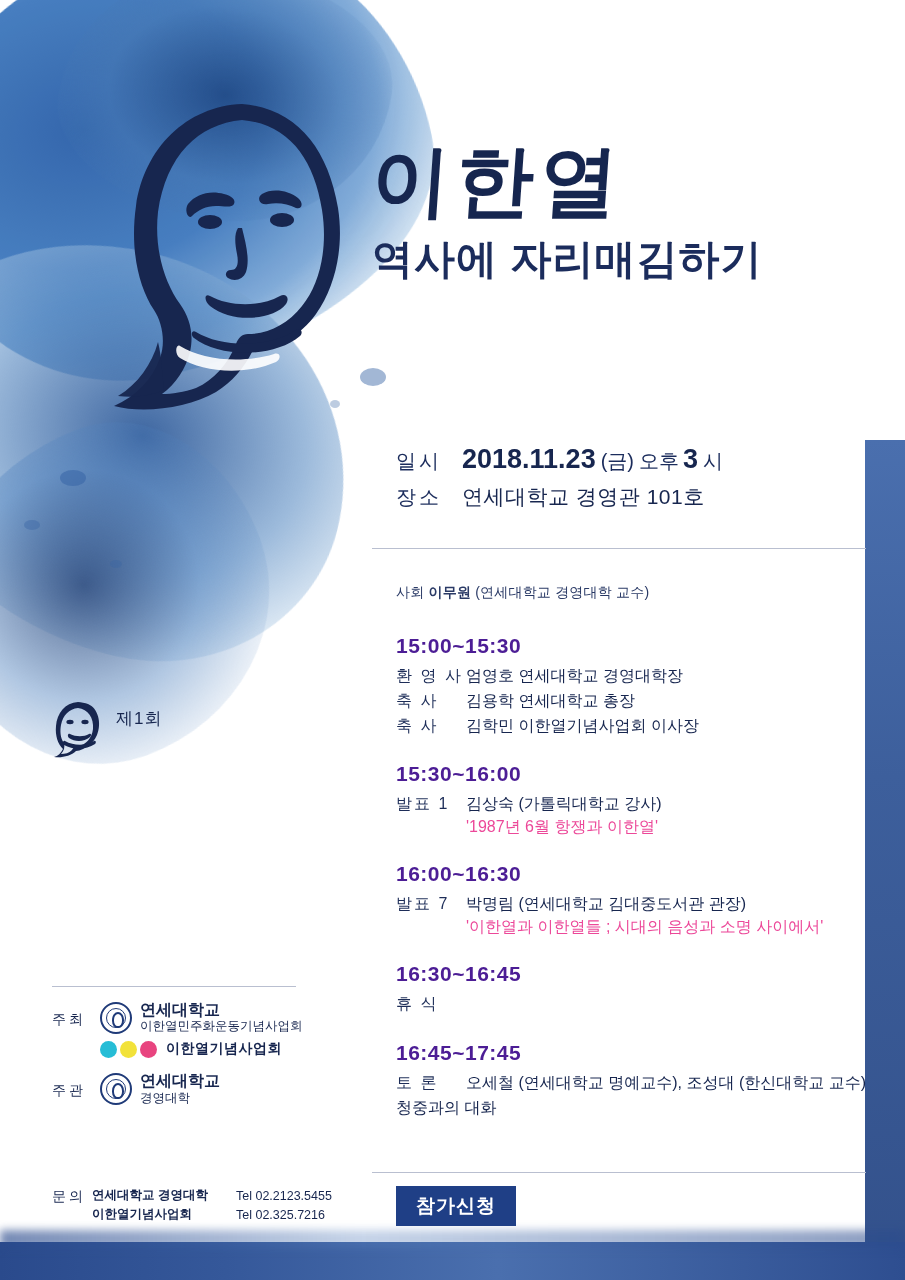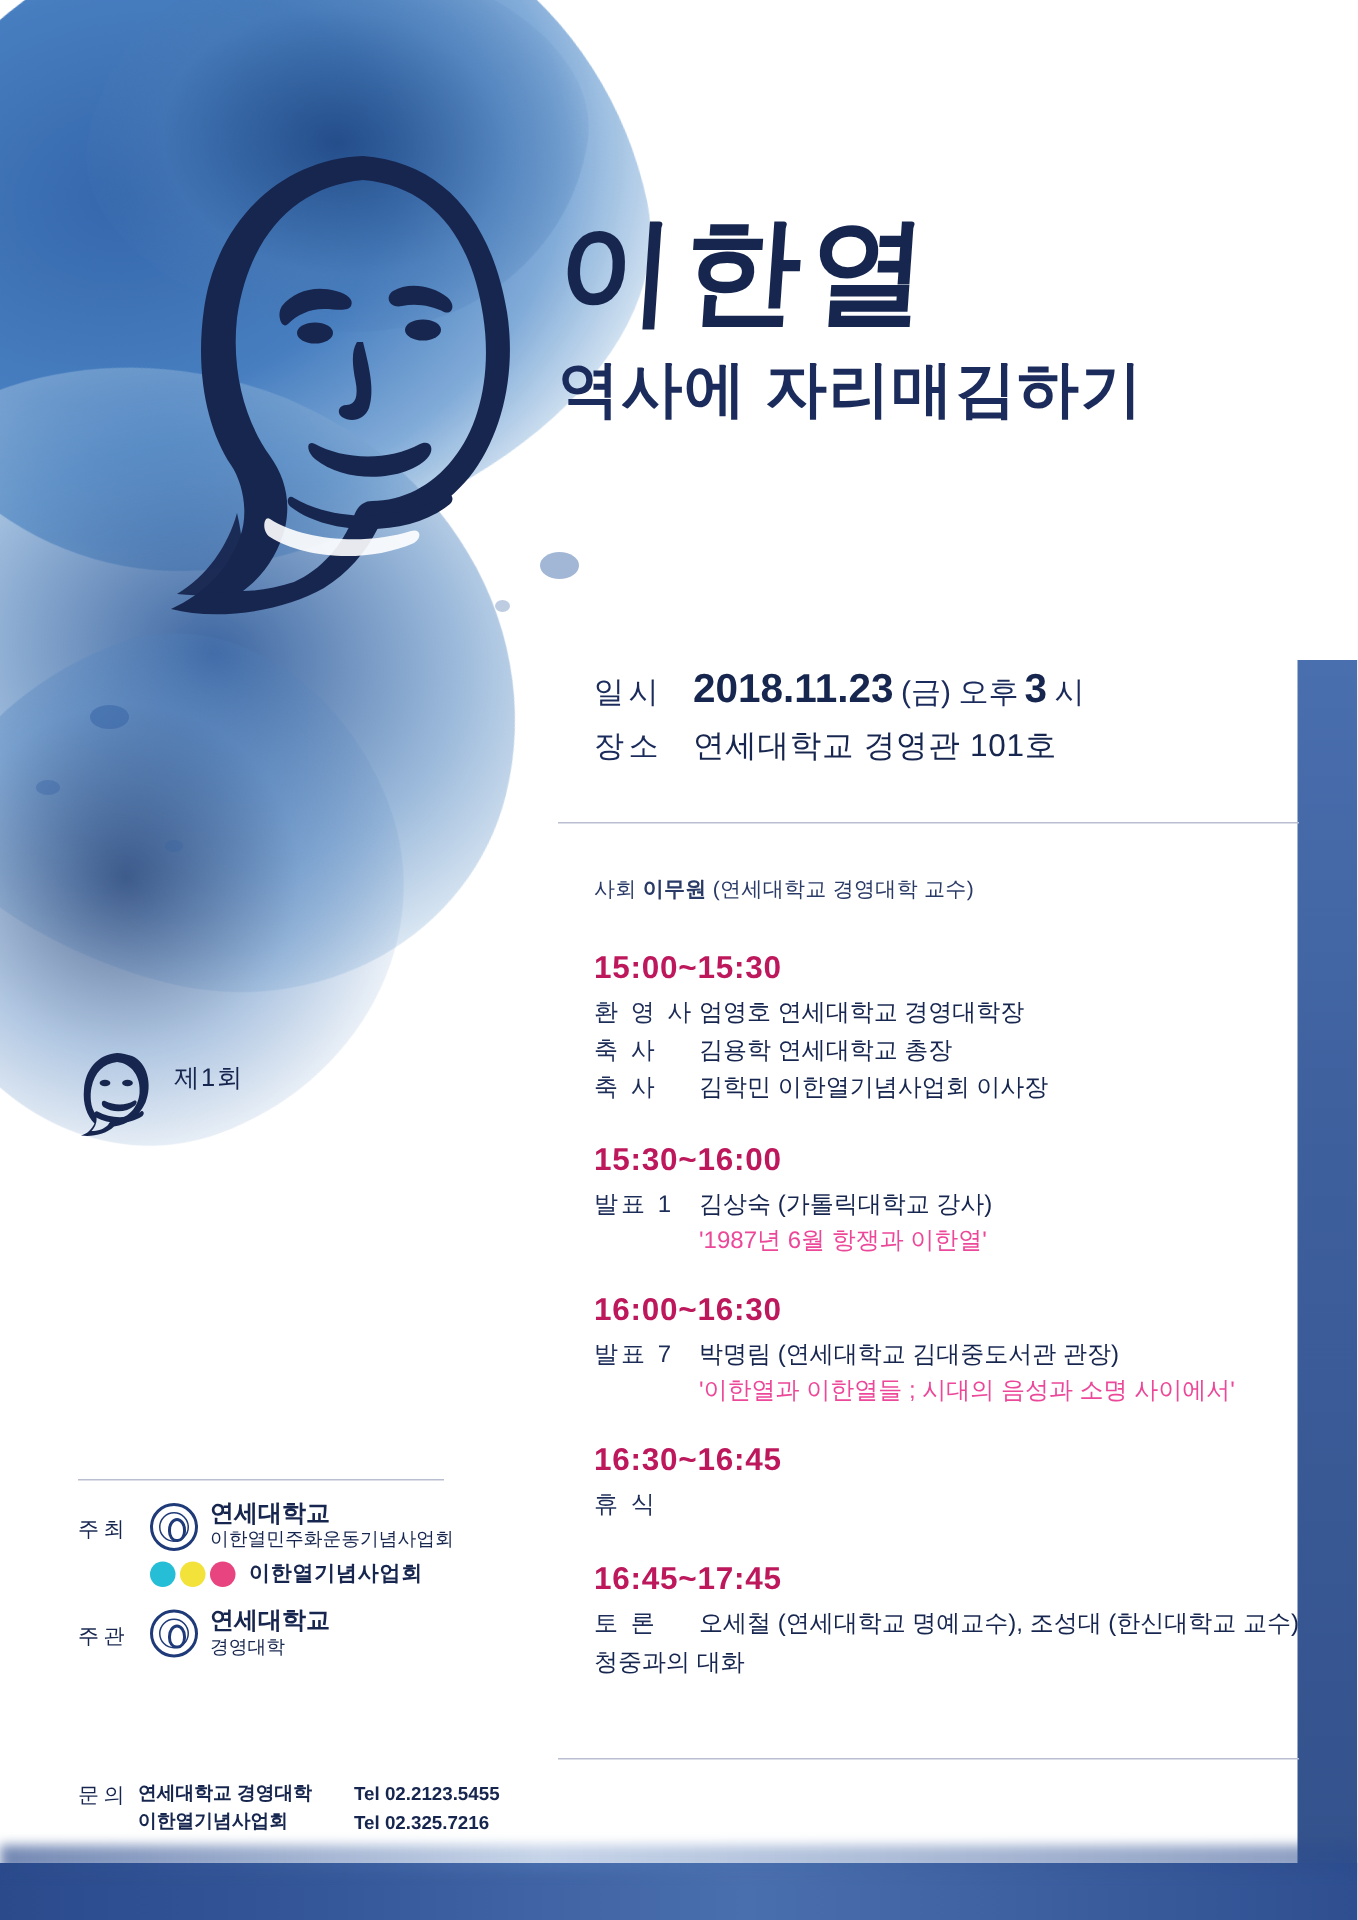--- a/index.html
+++ b/index.html
@@ -176,21 +176,21 @@
 
   .program {
     position: absolute;
     top: 634px; left: 396px;
     width: 470px;
   }
   .slot { margin-bottom: 24px; }
   .slot-time {
     font-size: 21px;
     font-weight: 700;
-    color: #be185d;
+    color: #4c1d95;
     margin-bottom: 6px;
     letter-spacing: 0.5px;
   }
   .slot-row {
     display: flex;
     align-items: baseline;
     font-size: 16px;
     color: #1d2d58;
     line-height: 1.55;
     white-space: nowrap;
@@ -331,21 +331,21 @@
   }
   .contact-table { border-collapse: collapse; }
   .contact-table td {
     font-size: 12.5px;
     color: #17264f;
     padding: 1px 0;
     font-weight: 700;
     white-space: nowrap;
   }
   .contact-table td.tel {
-    font-weight: 700;
+    font-weight: 400;
     padding-left: 28px;
   }
 
   
   .apply-btn {
     position: absolute;
     left: 396px; top: 1186px;
     background: #1f3f86;
     color: #ffffff;
     font-size: 19px;
@@ -544,14 +544,15 @@
       <tr>
         <td>이한열기념사업회</td>
         <td class="tel">Tel 02.325.7216</td>
       </tr>
     </tbody>
       </table>
   </div>
 
   <div class="hr-line" id="hr-bottom"></div>
 
+  <button class="apply-btn">참가신청</button>
 
 </div>
 
 </body></html>

